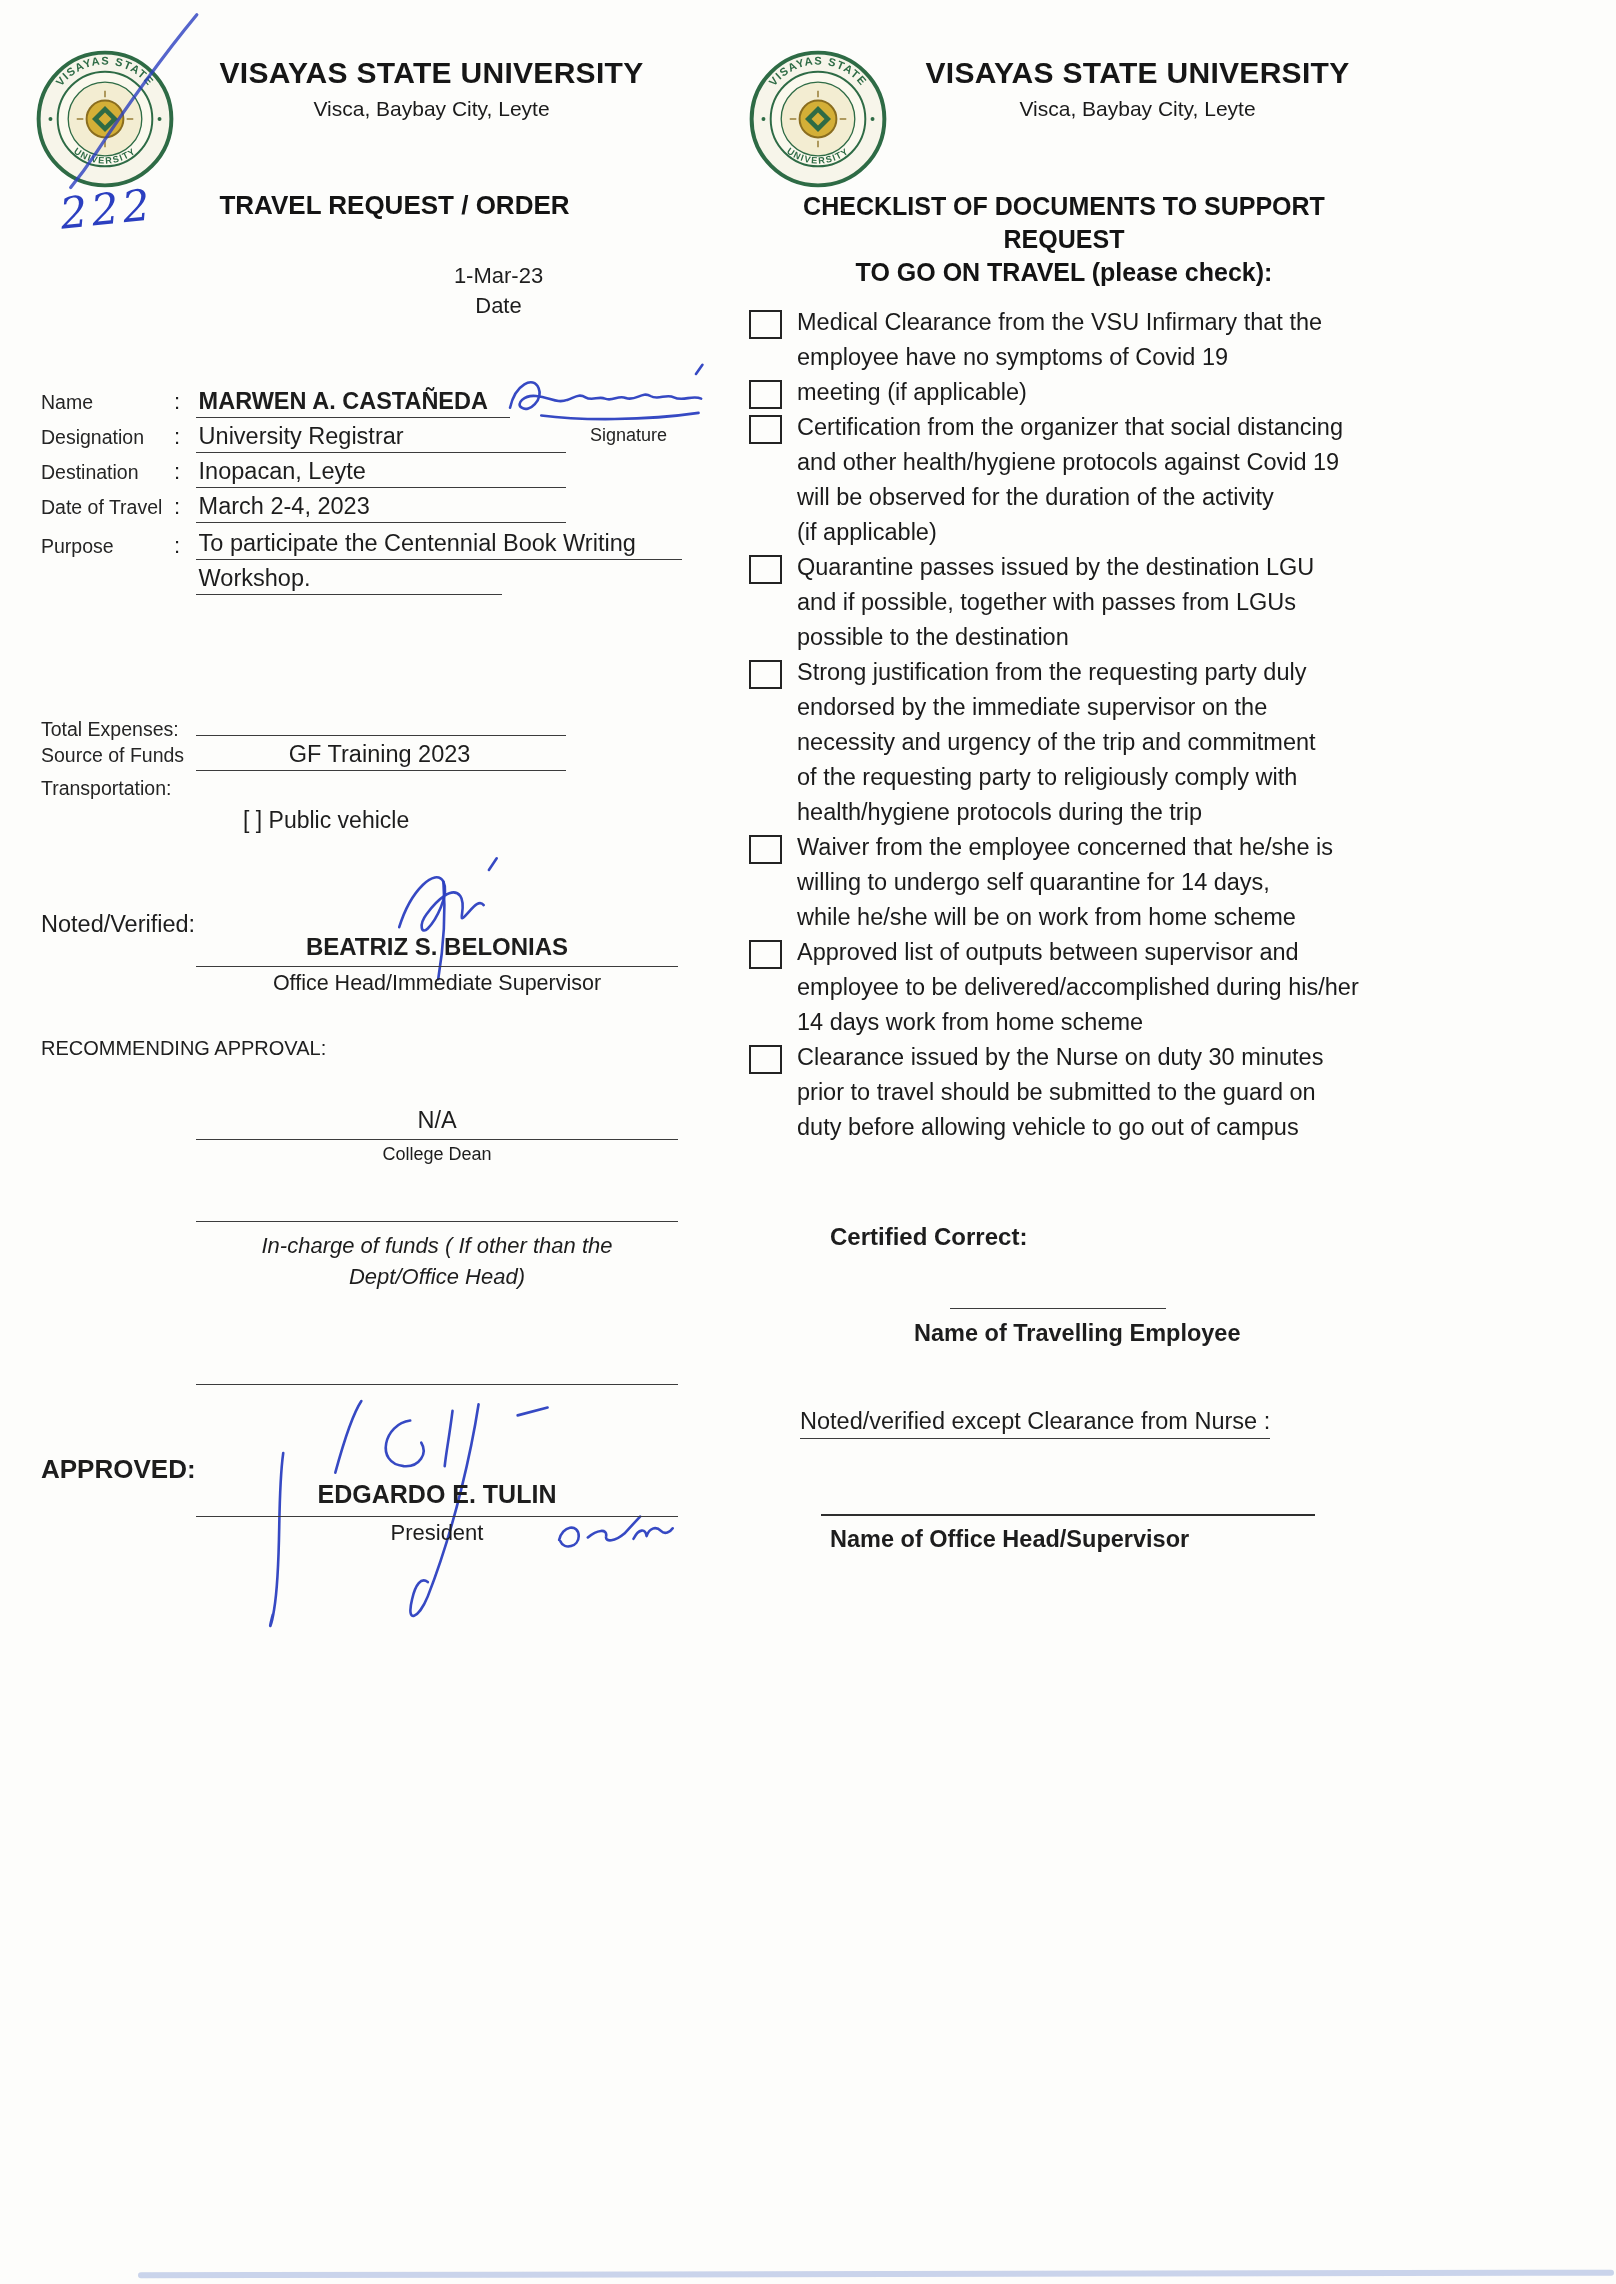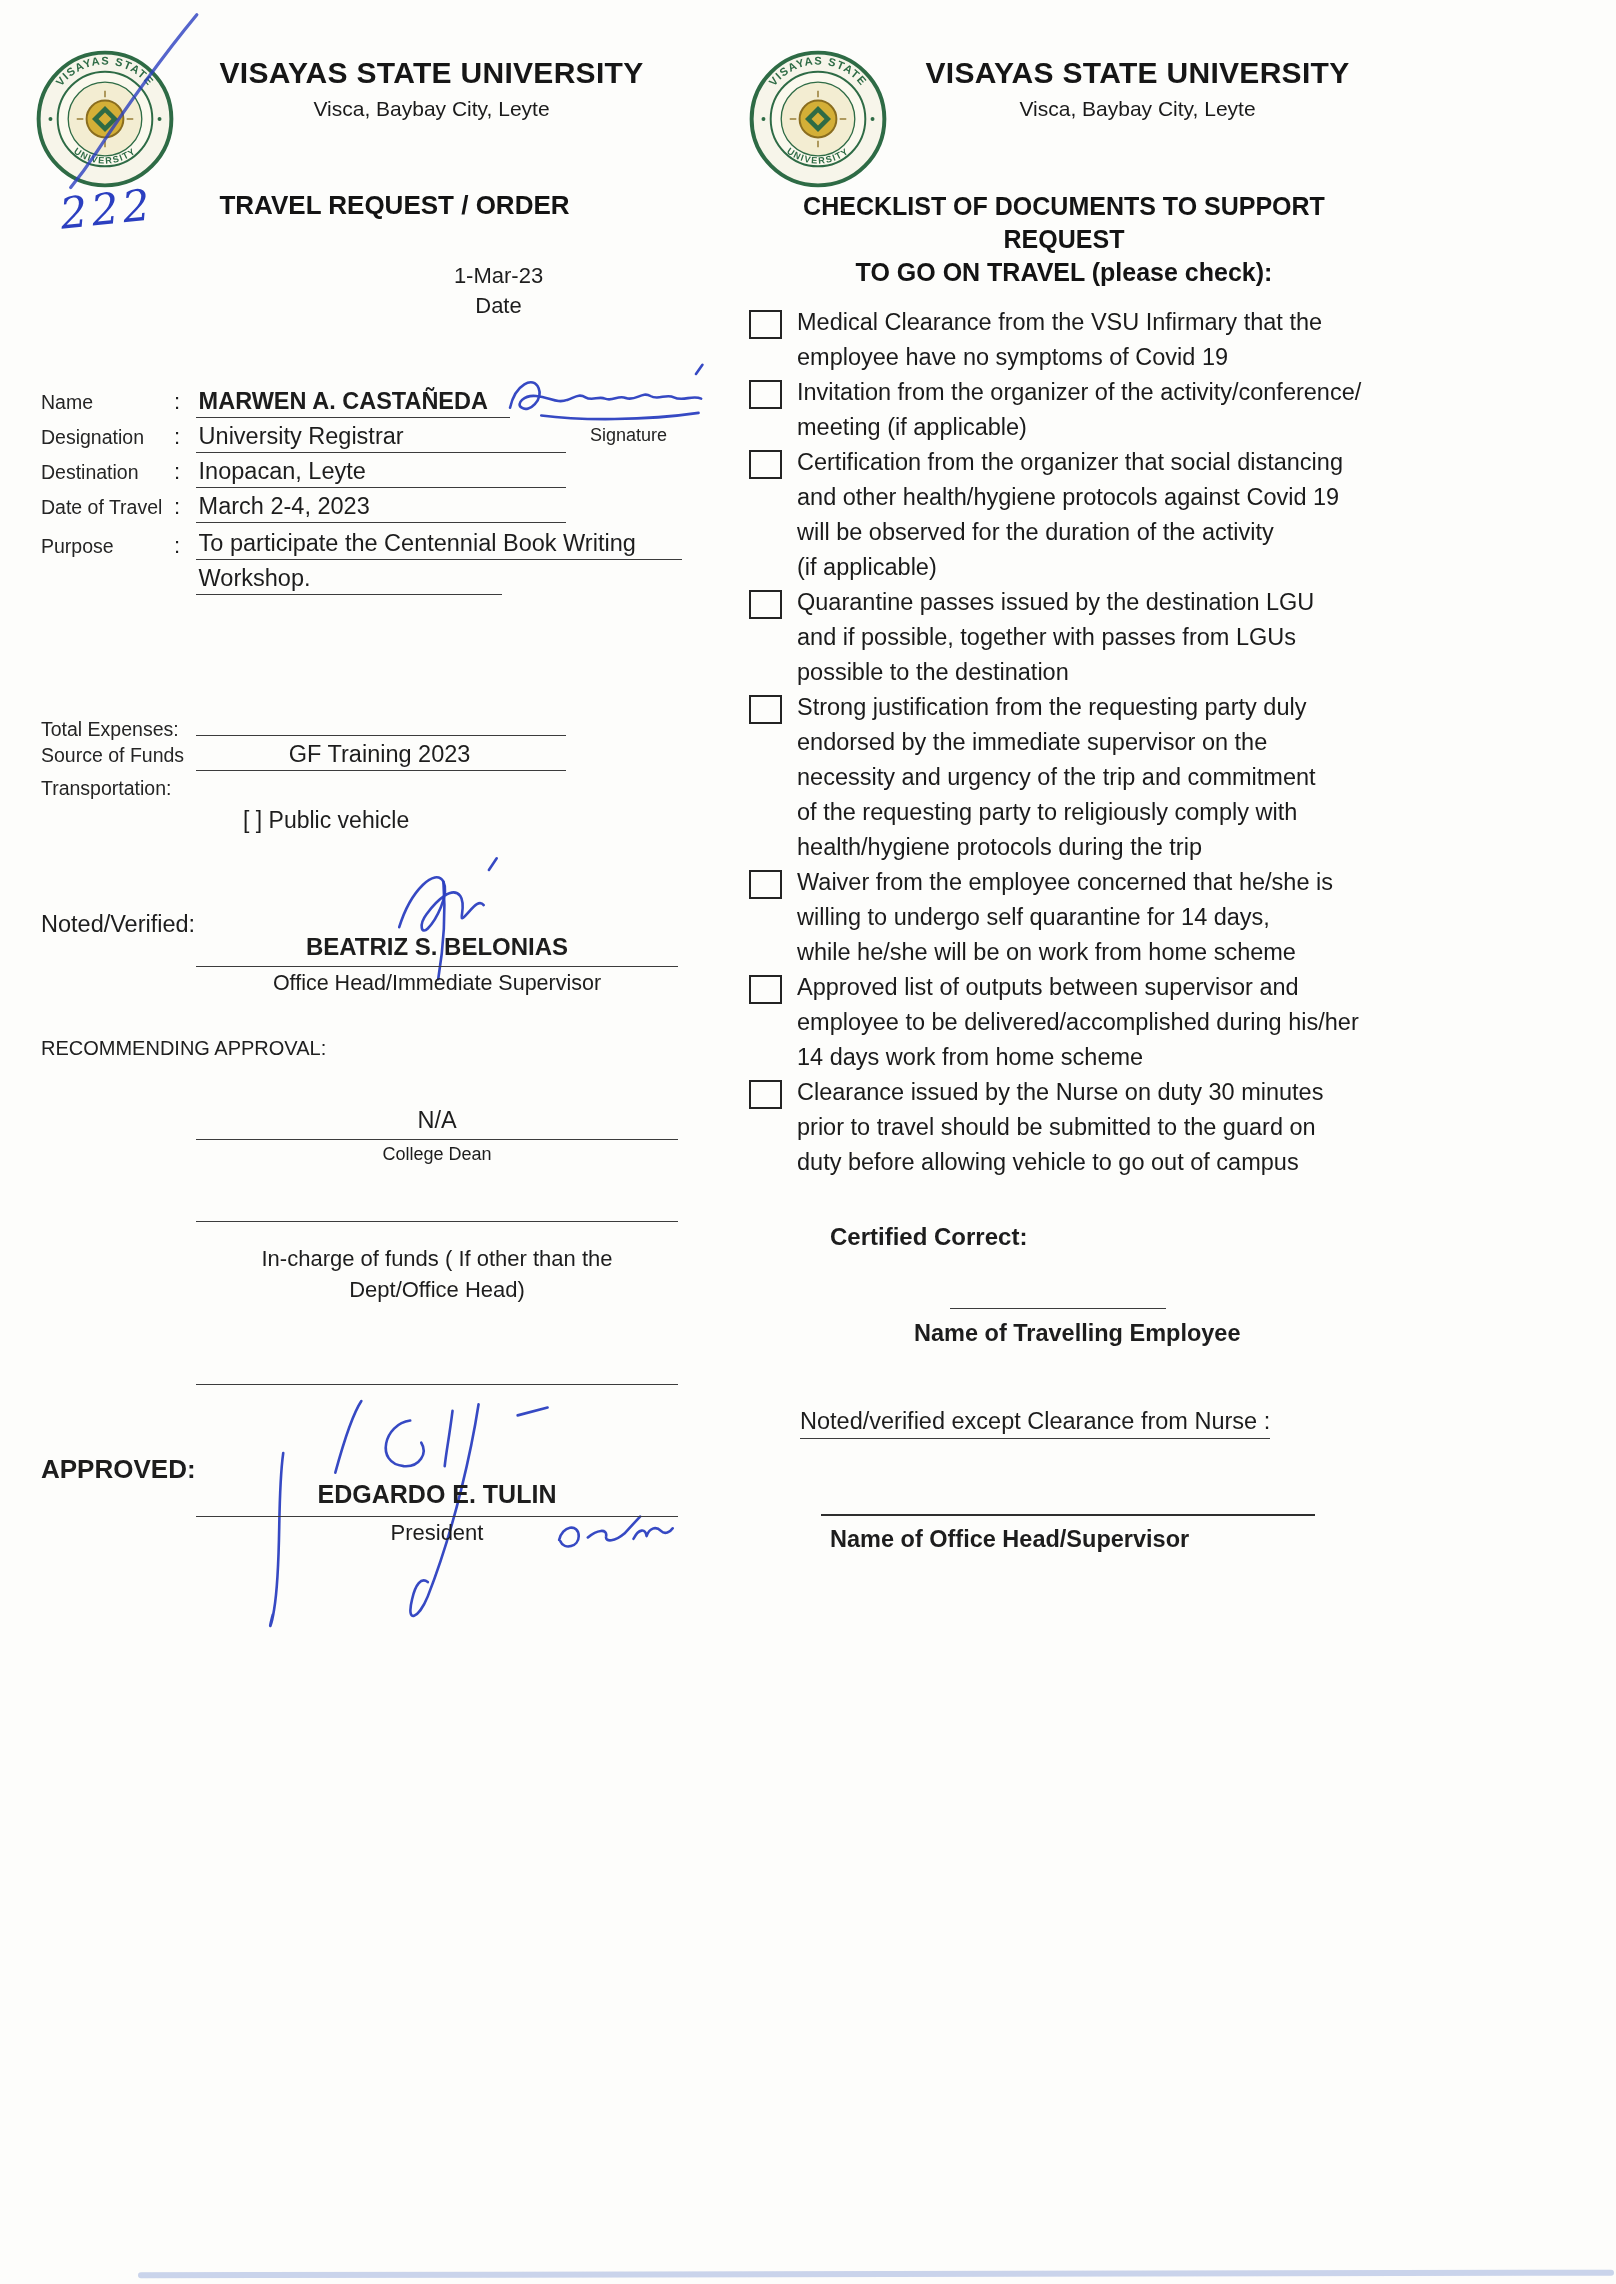--- a/index.html
+++ b/index.html
@@ -38,21 +38,21 @@
   .purpose-lines{font-size:23.5px;}
   .purpose-lines div{border-bottom:1.3px solid #3c3c3c;padding:0 2.6px 2px 2.6px;margin-bottom:5.2px;}
   .purpose-lines div:last-child{width:301px;}
 
   .sig-label{font-size:18px;color:#242424;}
 
   .cap-block{width:482px;text-align:center;}
   .cap-name{font-size:24px;font-weight:bold;border-bottom:1.3px solid #3c3c3c;padding-bottom:5.2px;}
   .cap-title{font-size:21.5px;margin-top:3.9px;}
   .line-only{border-top:1.3px solid #3c3c3c;width:482px;}
-  .incharge{border-top:1.3px solid #3c3c3c;width:482px;text-align:center;font-size:22px;line-height:31px;padding-top:21px;}
+  .incharge{border-top:1.3px solid #3c3c3c;width:482px;text-align:center;font-size:22px;line-height:31px;padding-top:8px;font-style:italic;}
 
   .small-label{font-size:20px;color:#202020;}
   .body-label{font-size:23.5px;color:#1d1d1d;}
 
   
   .checklist{width:671px;}
   .chk-item{position:relative;padding-left:48px;font-size:23.5px;line-height:35px;color:#1b1b1b;}
   .chk-box{position:absolute;left:0;top:4.6px;width:29px;height:25px;border:2px solid #232323;background:#fdfdfb;}
 
   .uline{border-top:1.3px solid #3c3c3c;}
@@ -250,21 +250,20 @@
     <div class="chk-item">
       <span class="chk-box"></span>
       <div>
           <div>Medical Clearance from the VSU Infirmary that the</div>
           <div>employee have no symptoms of Covid 19</div>
         </div>
     </div>
     <div class="chk-item">
       <span class="chk-box"></span>
       <div>
-          <div>Invitation from the organizer of the activity/conference/</div>
           <div>meeting (if applicable)</div>
         </div>
     </div>
     <div class="chk-item">
       <span class="chk-box"></span>
       <div>
           <div>Certification from the organizer that social distancing</div>
           <div>and other health/hygiene protocols against Covid 19</div>
           <div>will be observed for the duration of the activity</div>
           <div> (if applicable)</div>

